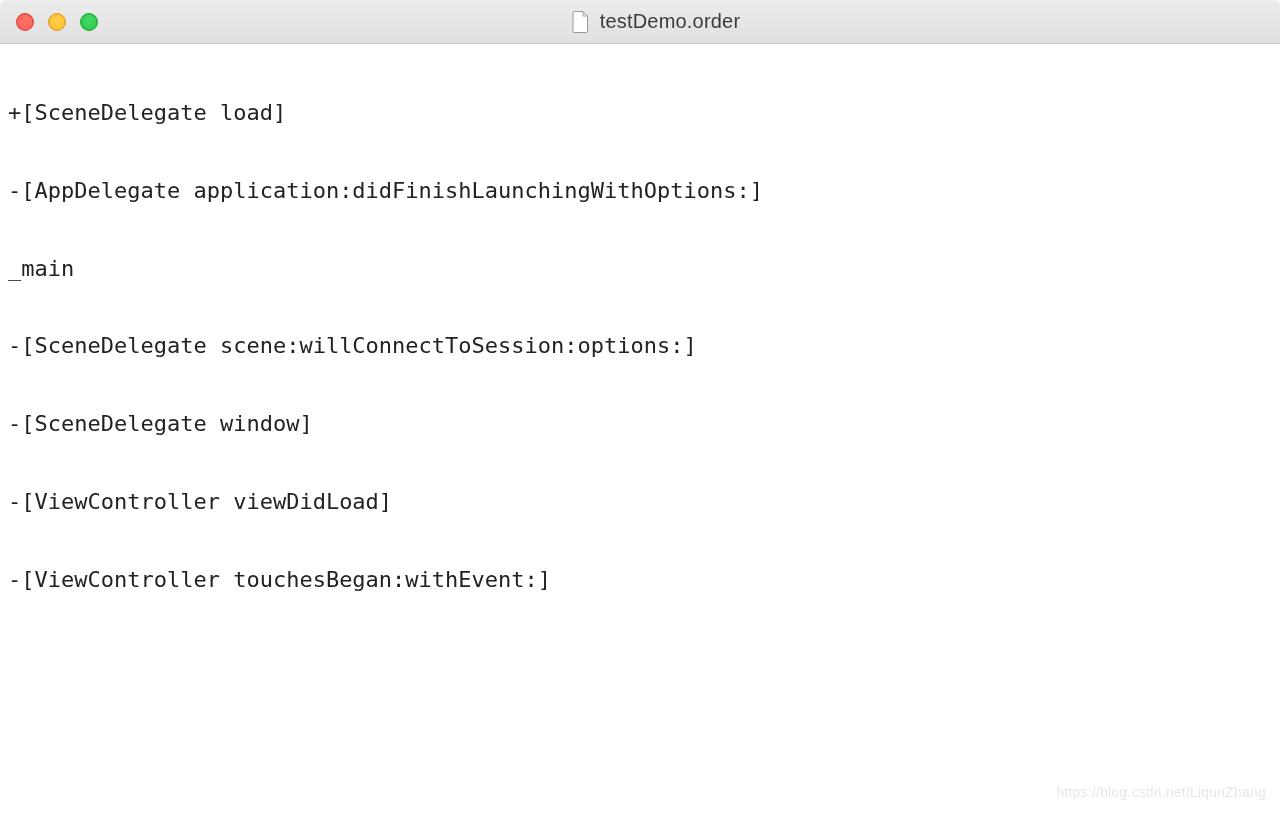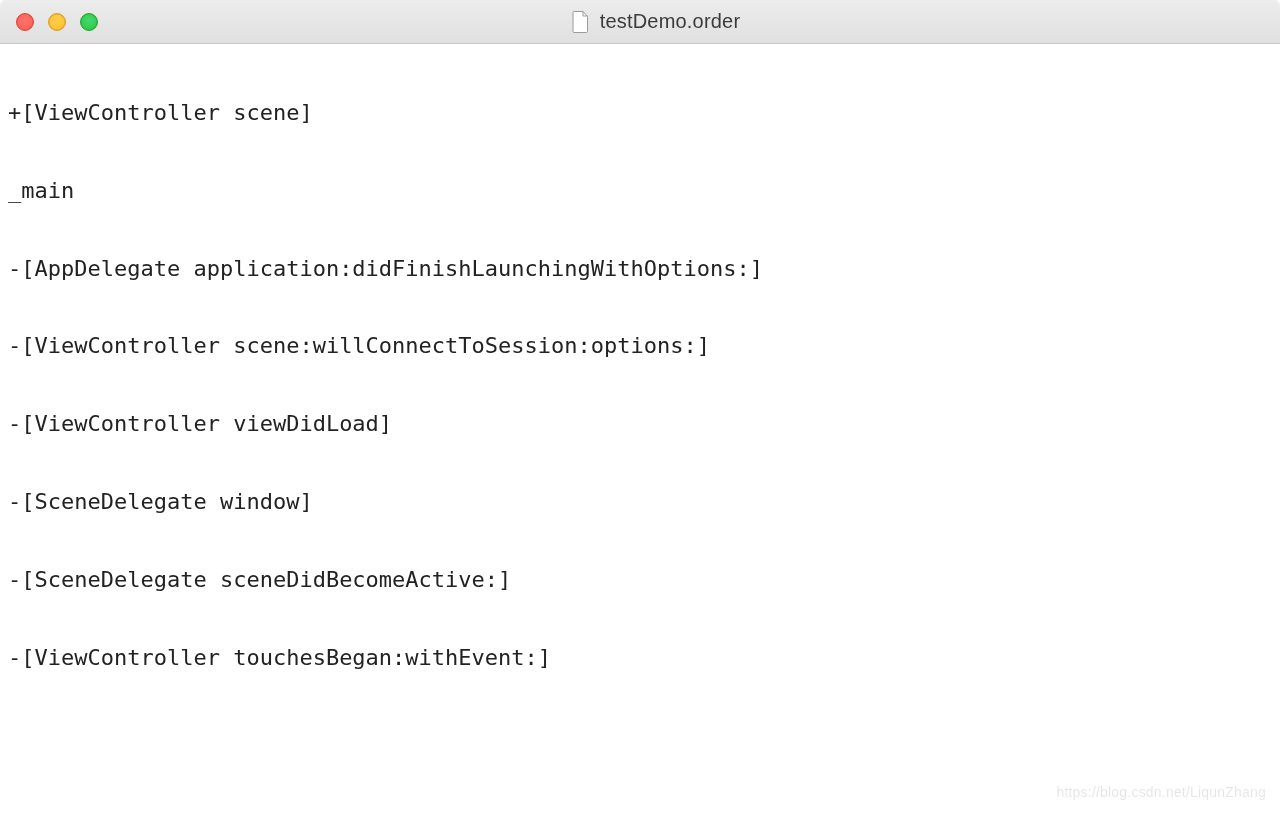--- a/index.html
+++ b/index.html
@@ -98,25 +98,24 @@
         <svg viewBox="0 0 18 22" width="18" height="22">
           <path d="M2 0.5 h9 l4.5 5 v15 a1 1 0 0 1 -1 1 h-12.5 a1 1 0 0 1 -1 -1 v-19 a1 1 0 0 1 1 -1 z" fill="#ffffff" stroke="#9a9a9a" stroke-width="1"></path>
           <path d="M11 0.5 v4.5 h4.5" fill="none" stroke="#9a9a9a" stroke-width="1"></path>
         </svg>
       </span>
       <span class="title-text">testDemo.order</span>
     </div>
   </div>
 
   <div class="content">
-    <span class="line">+[ViewController scene]</span>
+    <span class="line">+[SceneDelegate load]</span>
+    <span class="line">-[AppDelegate application:didFinishLaunchingWithOptions:]</span>
     <span class="line">_main</span>
-    <span class="line">-[AppDelegate application:didFinishLaunchingWithOptions:]</span>
-    <span class="line">-[ViewController scene:willConnectToSession:options:]</span>
+    <span class="line">-[SceneDelegate scene:willConnectToSession:options:]</span>
+    <span class="line">-[SceneDelegate window]</span>
     <span class="line">-[ViewController viewDidLoad]</span>
-    <span class="line">-[SceneDelegate window]</span>
-    <span class="line">-[SceneDelegate sceneDidBecomeActive:]</span>
     <span class="line">-[ViewController touchesBegan:withEvent:]</span>
   </div>
 
 </div>
 
 <div class="watermark">https://blog.csdn.net/LiqunZhang</div>
 
 </body></html>

